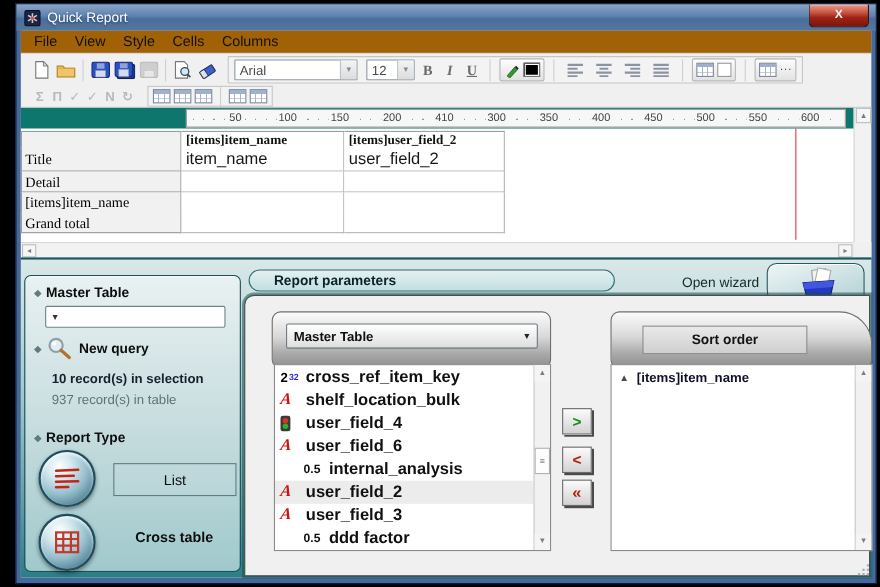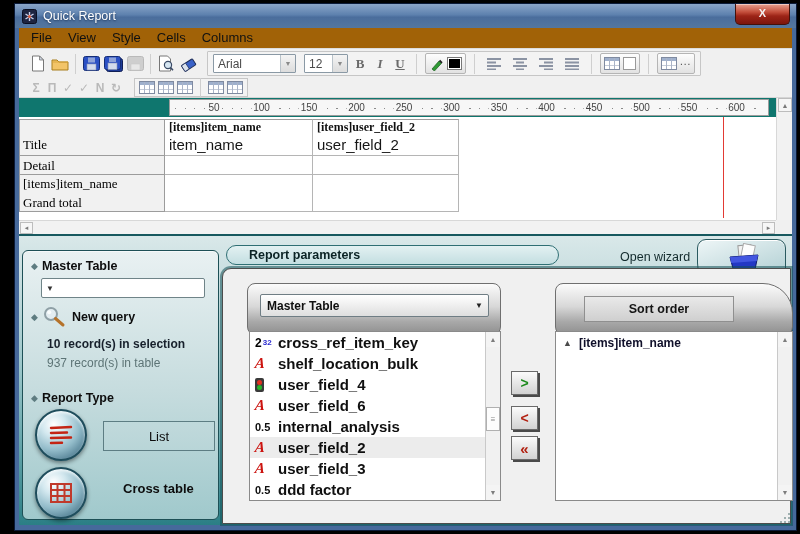--- a/index.html
+++ b/index.html
@@ -36,21 +36,21 @@
   .tbsep{width:1px;height:20px;background:#cfcfcf;margin:0 4px;flex:0 0 auto;}
   .dim{opacity:.45;filter:grayscale(1);}
   .fmt-group{display:flex;align-items:center;height:25px;border:1px solid #c6c6c6;
              background:#f3f3f3;margin-left:8px;padding:0 5px;gap:4px;border-radius:1px;}
   .combo{height:19px;border:1px solid #8a99a5;background:#fff;display:flex;align-items:center;
          font-size:12px;color:#4a4a4a;border-radius:1px;}
   .combo .cval{flex:1;padding-left:4px;white-space:nowrap;overflow:hidden;}
   .combo .carr{width:15px;height:100%;background:linear-gradient(#f4f4f4,#dcdcdc);
                border-left:1px solid #b9c2c9;color:#8a8a8a;font-size:7px;display:flex;
                align-items:center;justify-content:center;}
-  .font-combo{width:83px;}
+  .font-combo{width:112px;}
   .size-combo{width:44px;margin-left:4px;}
   .tb-letter{font-family:"Liberation Serif","DejaVu Serif",serif;font-size:13px;font-weight:bold;
              color:#6a6a6a;width:16px;text-align:center;}
   .tb-letter.it{font-style:italic;}
   .tb-letter.un{text-decoration:underline;}
   .tbtn{height:21px;border:1px solid #b5b5b5;border-radius:2px;background:linear-gradient(#fdfdfd,#e2e2e2);
         display:flex;align-items:center;padding:0 3px;gap:3px;}
   .swatch-black{width:15px;height:13px;background:#000;border:1px solid #777;box-shadow:inset 0 0 0 1px #fff;}
   .swatch-white{width:13px;height:13px;background:#fff;border:1px solid #999;}
   .dots-label{font-size:10px;color:#444;letter-spacing:1px;line-height:10px;padding-bottom:4px;}
@@ -161,21 +161,21 @@
   .field-list{left:26px;width:252px;height:170px;}
   .sort-list{left:332px;width:238px;height:170px;}
   .lrow{height:21px;display:flex;align-items:center;padding-left:4px;width:calc(100% - 15px);}
   .lrow.selected{background:#ececec;}
   .fname{font-size:15px;font-weight:bold;color:#101010;white-space:nowrap;}
   .ficon{width:24px;flex:0 0 auto;display:flex;align-items:center;justify-content:flex-start;padding-left:1px;}
   .ficon.longint b{font-size:12px;color:#000;}
   .ficon.longint sup{font-size:8px;color:#2b2bd0;font-weight:bold;margin-left:1px;}
   .ficon.alpha{font-family:"Liberation Serif","DejaVu Serif",serif;font-weight:bold;font-style:italic;
                font-size:15px;color:#cc1410;transform:skewX(-6deg);}
-  .ficon.real{font-size:11px;font-weight:bold;color:#0d0d0d;}
+  .ficon.real{font-size:11px;font-weight:bold;color:#0d0d0d;margin-left:21px;}
   .tl{width:9px;height:14px;background:#3a3a3a;border-radius:2px;position:relative;display:inline-block;}
   .tl::before{content:"";position:absolute;left:2px;top:2px;width:5px;height:5px;border-radius:50%;background:#e03020;}
   .tl::after{content:"";position:absolute;left:2px;bottom:1.5px;width:5px;height:5px;border-radius:50%;background:#28b428;}
   .srow{height:22px;display:flex;align-items:center;padding-left:7px;gap:7px;width:calc(100% - 15px);}
   .sort-asc{font-size:9px;color:#4a4a4a;}
   .sname{font-size:12px;font-weight:bold;color:#10102a;}
   .ls-scroll{position:absolute;right:0;top:0;width:15px;height:100%;background:#f1f1f1;border-left:1px solid #c9c9c9;}
   .ls-up,.ls-dn{position:absolute;left:0;width:14px;height:15px;display:flex;align-items:center;
                 justify-content:center;font-size:7px;color:#7d7d7d;background:#f4f4f4;}
   .ls-up{top:0;} .ls-dn{bottom:0;}
@@ -354,21 +354,21 @@
         <span class="mini-grid"></span>
       </div>
     </div>
 
     <div class="ruler-row">
       <div class="ruler-box" id="ruler-box">
           <span class="ruler-num" style="left: 44px;">50</span>
           <span class="ruler-num" style="left: 91.5px;">100</span>
           <span class="ruler-num" style="left: 139px;">150</span>
           <span class="ruler-num" style="left: 186.5px;">200</span>
-          <span class="ruler-num" style="left: 234px;">250</span>
+          <span class="ruler-num" style="left: 234px;">410</span>
           <span class="ruler-num" style="left: 281.5px;">300</span>
           <span class="ruler-num" style="left: 329px;">350</span>
           <span class="ruler-num" style="left: 376.5px;">400</span>
           <span class="ruler-num" style="left: 424px;">450</span>
           <span class="ruler-num" style="left: 471.5px;">500</span>
           <span class="ruler-num" style="left: 519px;">550</span>
           <span class="ruler-num" style="left: 566.5px;">600</span>
         </div>
     </div>
 

